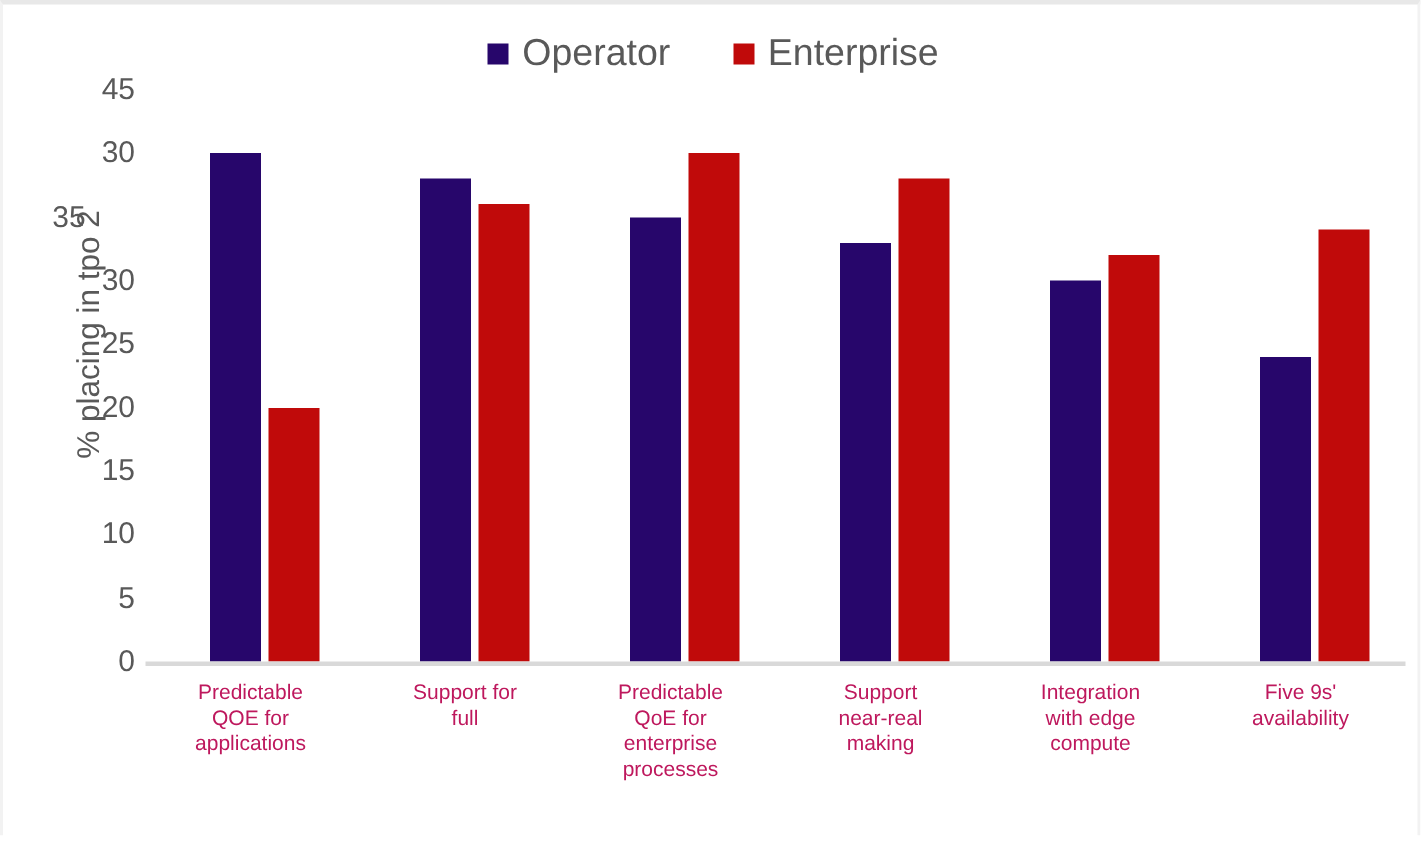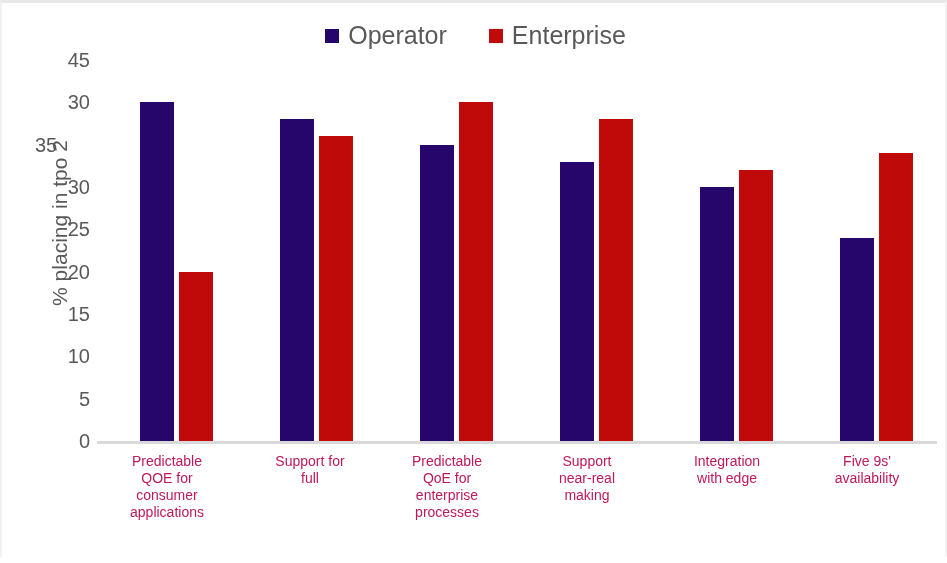--- a/index.html
+++ b/index.html
@@ -194,41 +194,41 @@
         <div class="bar bar-enterprise" style="background: rgb(192, 10, 10); height: 287.867px;"></div>
       </div>
     </div>
 
   <div id="axis-line"></div>
 
   <div id="x-labels">
       <div class="x-label" style="left: 0px;">
         <div>Predictable</div>
         <div>QOE for</div>
-        <div>consumer</div>
         <div>applications</div>
       </div>
       <div class="x-label" style="left: 143px;">
         <div>Support for</div>
         <div>full</div>
       </div>
       <div class="x-label" style="left: 280px;">
         <div>Predictable</div>
         <div>QoE for</div>
         <div>enterprise</div>
         <div>processes</div>
       </div>
       <div class="x-label" style="left: 420px;">
         <div>Support</div>
         <div>near-real</div>
         <div>making</div>
       </div>
       <div class="x-label" style="left: 560px;">
         <div>Integration</div>
         <div>with edge</div>
+        <div>compute</div>
       </div>
       <div class="x-label" style="left: 700px;">
         <div>Five 9s'</div>
         <div>availability</div>
       </div>
     </div>
 
 </div>
 
 </body></html>

